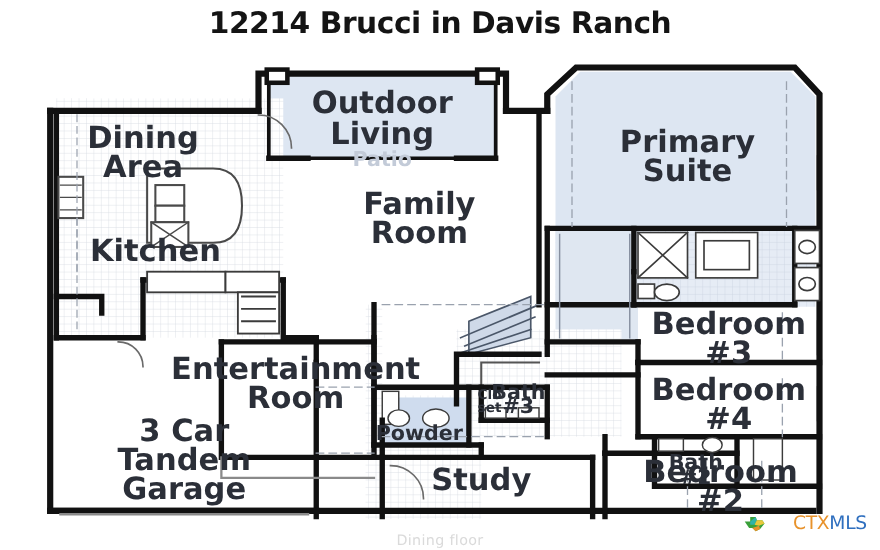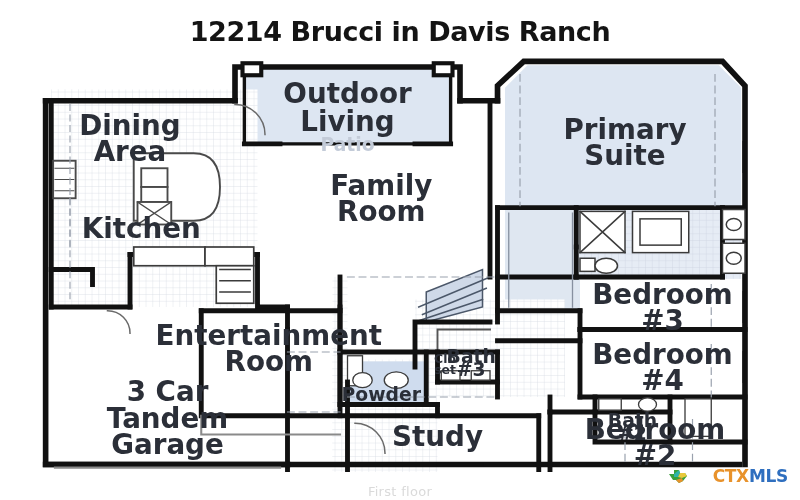--- a/index.html
+++ b/index.html
@@ -6,21 +6,21 @@
   body{
     width:800px;height:500px;
     background:#ffffff;
     font-family:"DejaVu Sans", sans-serif;
     overflow:hidden;
     position:relative;
   }
   #listing-card{position:relative;width:800px;height:500px;}
 
   
-  .header{position:absolute;left:0;top:16px;width:800px;text-align:center;}
+  .header{position:absolute;left:0;top:6px;width:800px;text-align:center;}
   .title{
     font-family:"DejaVu Sans", sans-serif;
     font-weight:bold;
     font-size:27px;
     letter-spacing:-0.4px;
     color:#141414;
     line-height:28px;
     padding-top:2px;
   }
   .subtitle{
@@ -53,21 +53,21 @@
     font-family:"DejaVu Sans", sans-serif;
     font-size:13px;color:#dadada;letter-spacing:0.3px;
   }
   .logo{
     position:absolute;right:12px;top:468px;
     display:flex;align-items:center;gap:3px;
   }
   .logo-mark{width:22px;height:17px;display:block;}
   .logo-text{
     font-family:"DejaVu Sans", sans-serif;
-    font-weight:bold;font-size:17px;letter-spacing:-0.3px;line-height:17px;margin-left:20px;
+    font-weight:normal;font-size:17px;letter-spacing:-0.3px;line-height:17px;margin-left:20px;
   }
   .logo-ctx{color:#e8922b;}
   .logo-mls{color:#2f6fbf;}
 </style>
 </head>
 <body>
 
 <div id="listing-card">
 
   <div class="header">
@@ -333,21 +333,21 @@
 
       <text class="rmlabel rm-sm" x="162" y="98.5">Bath</text>
       <text class="rmlabel rm-sm" x="162" y="102">#2</text>
 
       <text class="rmlabel rm-xs" x="112" y="82">Clo</text>
       <text class="rmlabel rm-xs" x="112" y="85">set</text>
     </g>
   </svg>
   </div>
 
-  <div class="firstfloor">First floor</div>
+  <div class="firstfloor">Dining floor</div>
 
   <div class="logo">
     <svg class="logo-mark" viewBox="0 0 22 17">
       <path d="M1 6 L6 6 L6 2 L11 2 L12 5 L17 5 L19 8 L15 13 L11 15 L8 12 L5 12 L3 9 Z" fill="#3aa03a"></path>
       <path d="M6 6 L11 2 L12 5 L10 9 L6 9 Z" fill="#2fb3a8"></path>
       <path d="M10 9 L12 5 L17 5 L19 8 L14 10 Z" fill="#e8c83c"></path>
       <path d="M8 12 L14 10 L15 13 L11 15 Z" fill="#e8922b"></path>
     </svg>
     <span class="logo-text">
       <span class="logo-ctx">CTX</span><span class="logo-mls">MLS</span>

